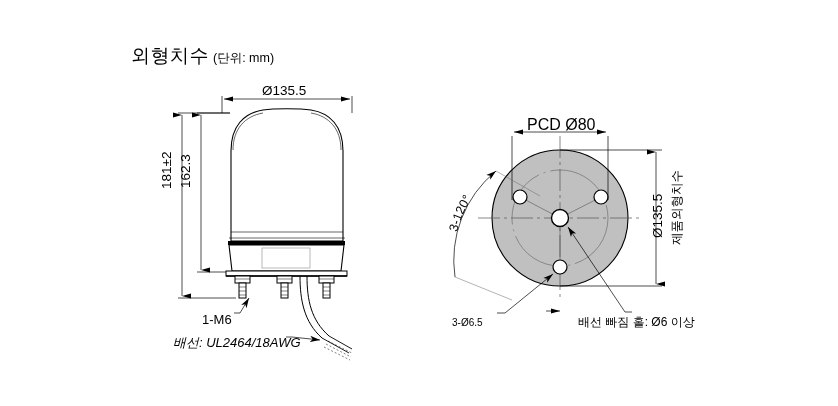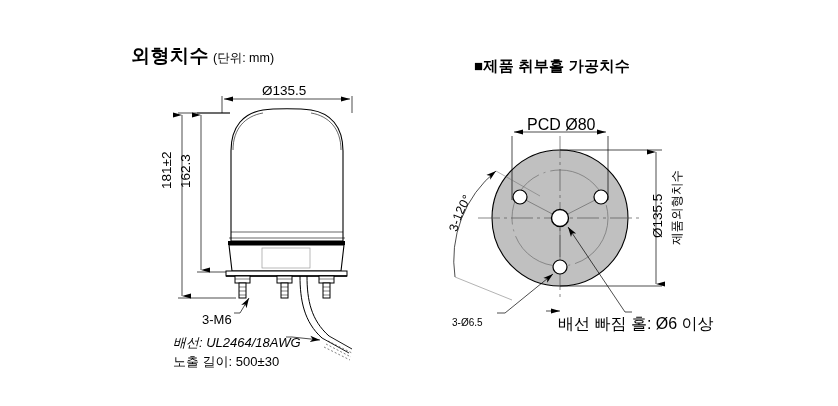--- a/index.html
+++ b/index.html
@@ -24,21 +24,21 @@
   }
   .txt {
     position: absolute;
     white-space: nowrap;
     color: #000;
     line-height: 1;
   }
   #title-main {
     left: 131px; top: 46px;
     font-size: 19px;
-    font-weight: bold;
+    font-weight: normal;
     letter-spacing: 0.5px;
   }
   #title-unit {
     left: 213px; top: 52px;
     font-size: 12.5px;
   }
   #right-title {
     left: 474px; top: 58px;
     font-size: 15px;
     font-weight: bold;
@@ -87,22 +87,22 @@
     left: 671px; top: 245px;
     font-size: 12.5px;
     transform: rotate(-90deg);
     transform-origin: left top;
   }
   #lbl-365 {
     left: 452px; top: 318px;
     font-size: 10px;
   }
   #lbl-hole {
-    left: 558px; top: 316px;
-    font-size: 16px;
+    left: 578px; top: 316px;
+    font-size: 12px;
   }
   svg.layer {
     position: absolute;
     left: 0; top: 0;
     width: 838px;
     height: 406px;
   }
   text.arc-lbl {
     font-family: "Liberation Sans", sans-serif;
     font-size: 12.5px;
@@ -275,24 +275,22 @@
 
   </svg>
 
   <div class="txt" id="title-main">외형치수</div>
   <div class="txt" id="title-unit">(단위: mm)</div>
 
   <div class="txt" id="dim-outer-dia">Ø135.5</div>
   <div class="txt" id="dim-181">181±2</div>
   <div class="txt" id="dim-162">162.3</div>
 
-  <div class="txt" id="lbl-3m6">3-M6</div>
+  <div class="txt" id="lbl-3m6">1-M6</div>
   <div class="txt" id="lbl-wire1">배선: UL2464/18AWG</div>
-  <div class="txt" id="lbl-wire2">노출 길이: 500±30</div>
-
-  <div class="txt" id="right-title">■제품 취부홀 가공치수</div>
+
   <div class="txt" id="dim-pcd">PCD Ø80</div>
   <div class="txt" id="dim-right-dia">Ø135.5</div>
   <div class="txt" id="lbl-prod-dim">제품외형치수</div>
   <div class="txt" id="lbl-365">3-Ø6.5</div>
   <div class="txt" id="lbl-hole">배선 빠짐 홀: Ø6 이상</div>
 
 </div>
 
 </body></html>

